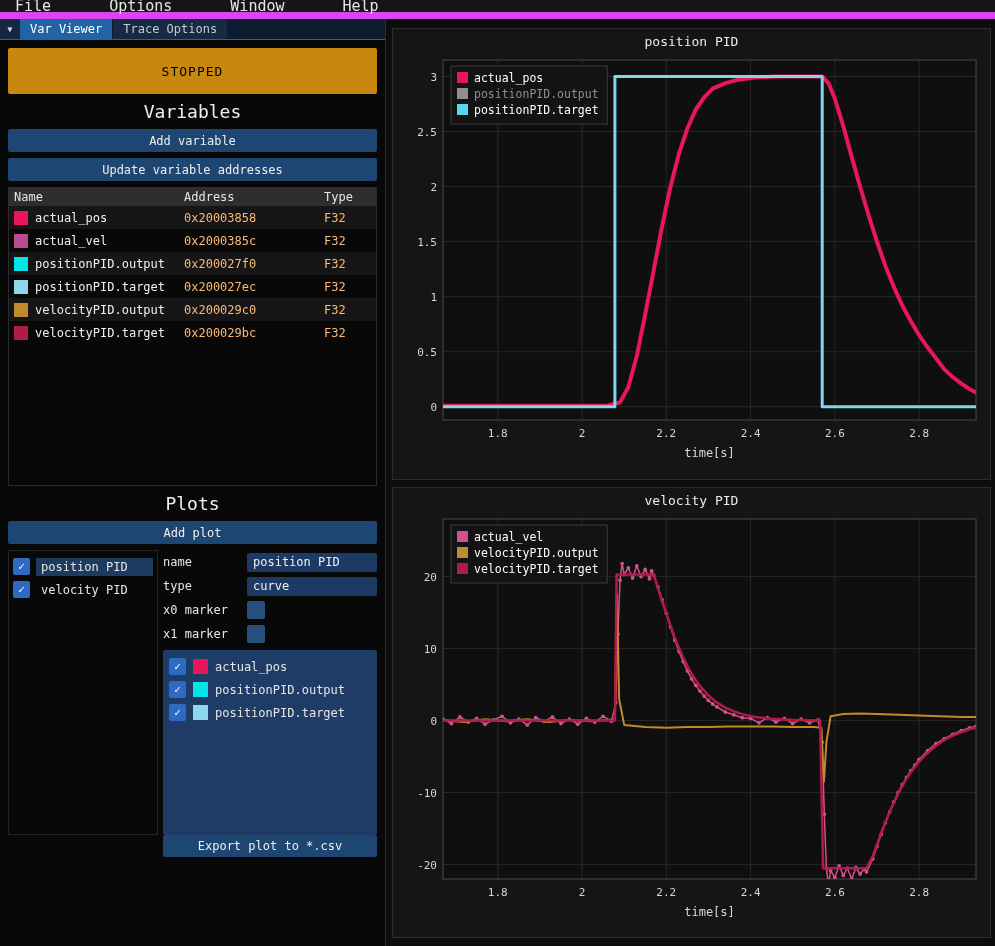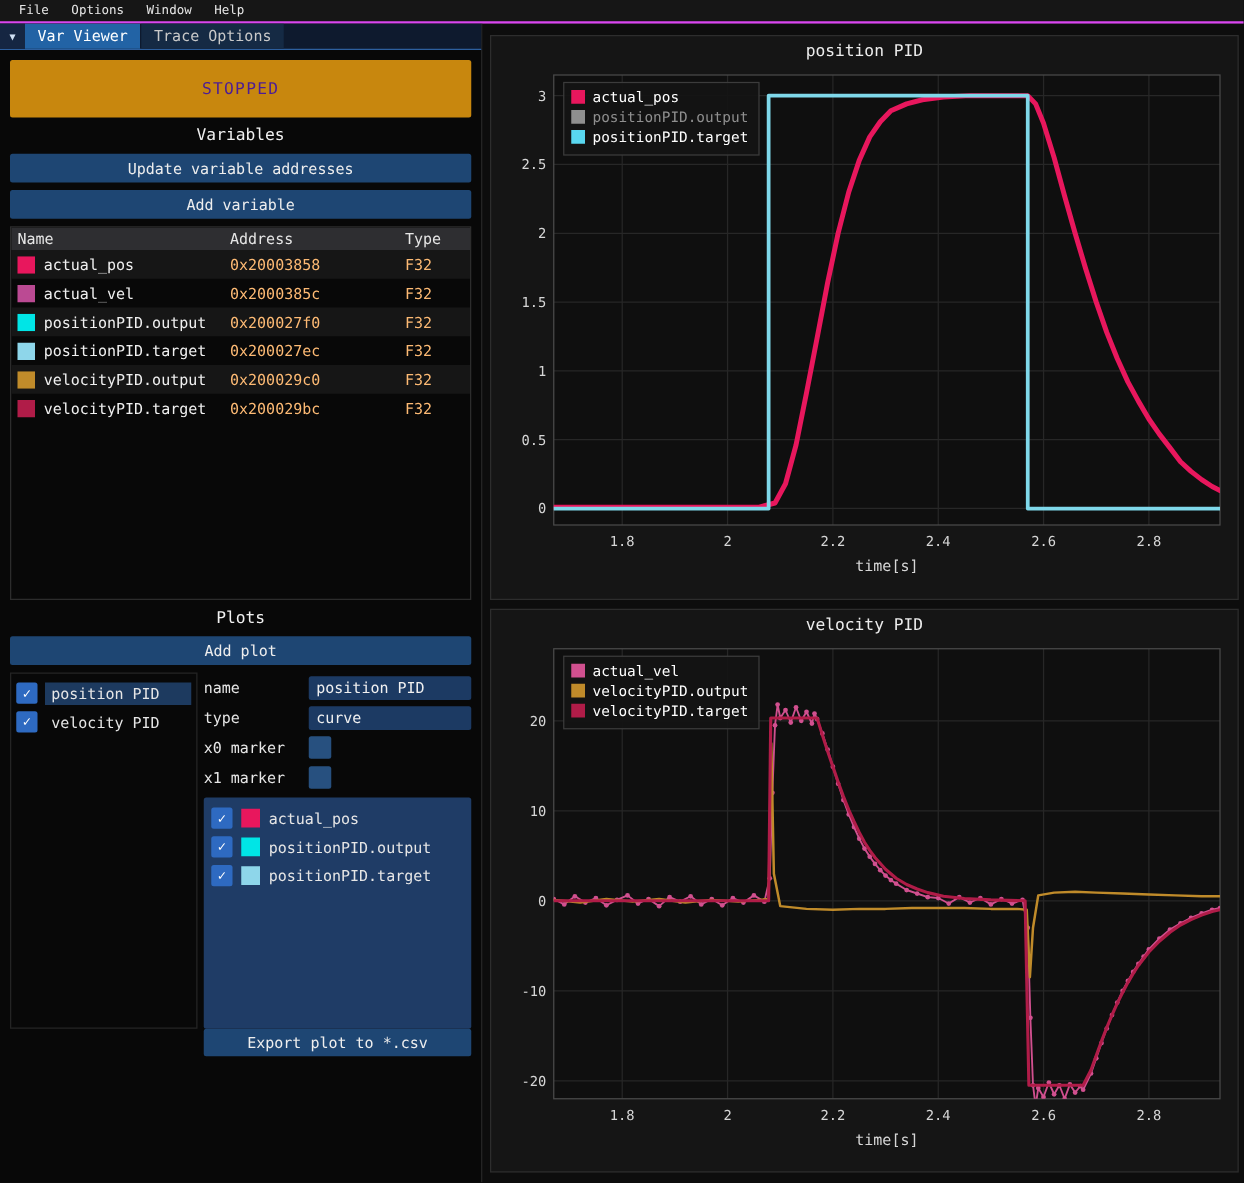--- a/index.html
+++ b/index.html
@@ -1,33 +1,33 @@
 <!DOCTYPE html>
 <html><head>
 <meta charset="utf-8">
 <style>
   * { box-sizing: border-box; margin: 0; padding: 0; }
   html,body { width:995px; height:946px; background:#0d0d0d; overflow:hidden;
     font-family:"DejaVu Sans Mono", monospace; color:#e6e6e6; }
   .menubar { height:19px; background:#161616; display:flex; align-items:center;
-    padding-left:6px; font-size:10px; border-bottom:2px solid #d946ef; }
+    padding-left:6px; font-size:15px; border-bottom:7px solid #d946ef;gap:40px; }
   .menu-item { padding:1px 9px; cursor:default; }
   .main { display:flex; height:927px; }
 
   
   .left { width:387px; background:#080808; border-right:1px solid #2e2e2e; display:flex; flex-direction:column; }
   .tabbar { height:21px; background:#0e1a2e; display:flex; align-items:stretch; border-bottom:1px solid #2d5f9e; }
   .tab-list-btn { width:20px; display:flex; align-items:center; justify-content:center;
     background:#152642; color:#cfe0f4; font-size:8px; }
   .tab { padding:2px 10px; font-size:12px; display:flex; align-items:center; color:#c9c9c9; background:#152a44; margin-right:1px; }
   .tab.active { background:#2263a5; color:#ffffff; }
   .left-scroll { padding:8px; flex:1; }
-  .stopped-btn { width:100%; height:46px; background:#c8870e; color:#4c1d95;
+  .stopped-btn { width:100%; height:46px; background:#c8870e; color:#000000;
     font-size:13px; letter-spacing:1px; display:flex; align-items:center; justify-content:center; border-radius:2px; }
-  .section-title { text-align:center; font-size:13px; margin:7px 0 7px; color:#f0f0f0; }
+  .section-title { text-align:center; font-size:18px; margin:7px 0 7px; color:#f0f0f0; }
   .btn-blue { width:100%; height:23px; background:#1e4673; color:#eeeeee; font-size:12px;
     display:flex; align-items:center; justify-content:center; border-radius:2px; margin-bottom:6px; cursor:default; }
   .var-table-wrap { border:1px solid #2c2c2c; height:299px; overflow:hidden; margin-bottom:2px; }
   .vt-header { display:grid; grid-template-columns:170px 140px 1fr; background:#2e2e31; height:18px;
     font-size:12px; align-items:center; }
   .vt-header div { padding-left:5px; }
   .vt-row { display:grid; grid-template-columns:170px 140px 1fr; height:23px; font-size:12px; align-items:center; }
   .vt-row:nth-child(even) { background:#161616; }
   .vt-cell { padding-left:5px; color:#fdba74; overflow:hidden; white-space:nowrap; }
   .vt-cell.name { color:#f0f0f0; display:flex; align-items:center; gap:7px; }
@@ -76,22 +76,22 @@
         <span>▼</span>
       </div>
       <div class="tab active">Var Viewer</div>
       <div class="tab">Trace Options</div>
     </div>
 
     <div class="left-scroll">
       <div class="stopped-btn">STOPPED</div>
 
       <div class="section-title">Variables</div>
+      <div class="btn-blue">Add variable</div>
       <div class="btn-blue">Update variable addresses</div>
-      <div class="btn-blue">Add variable</div>
 
       <div class="var-table-wrap">
         <div class="vt-header">
           <div>Name</div>
           <div>Address</div>
           <div>Type</div>
         </div>
         <div class="vt-row">
           <div class="vt-cell name">
               <span class="swatch" style="background: rgb(232, 23, 93);"></span>

